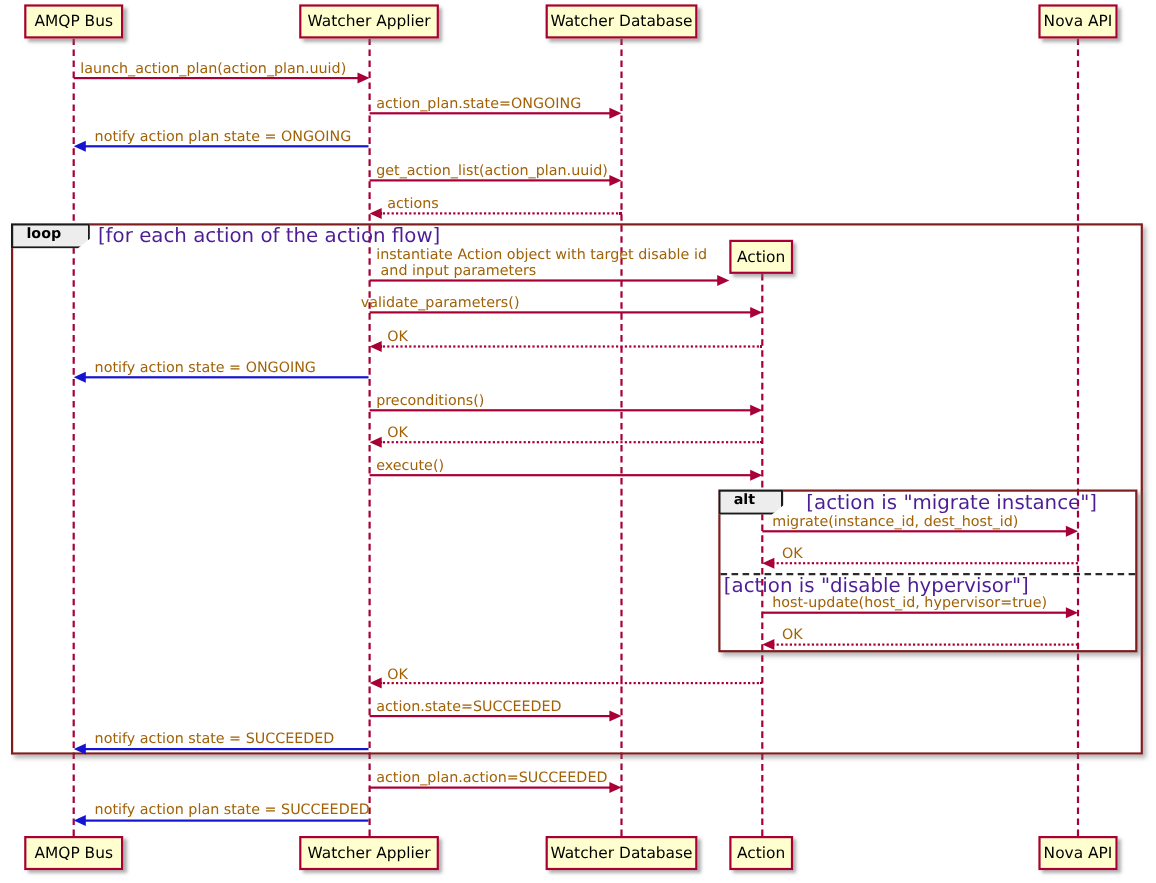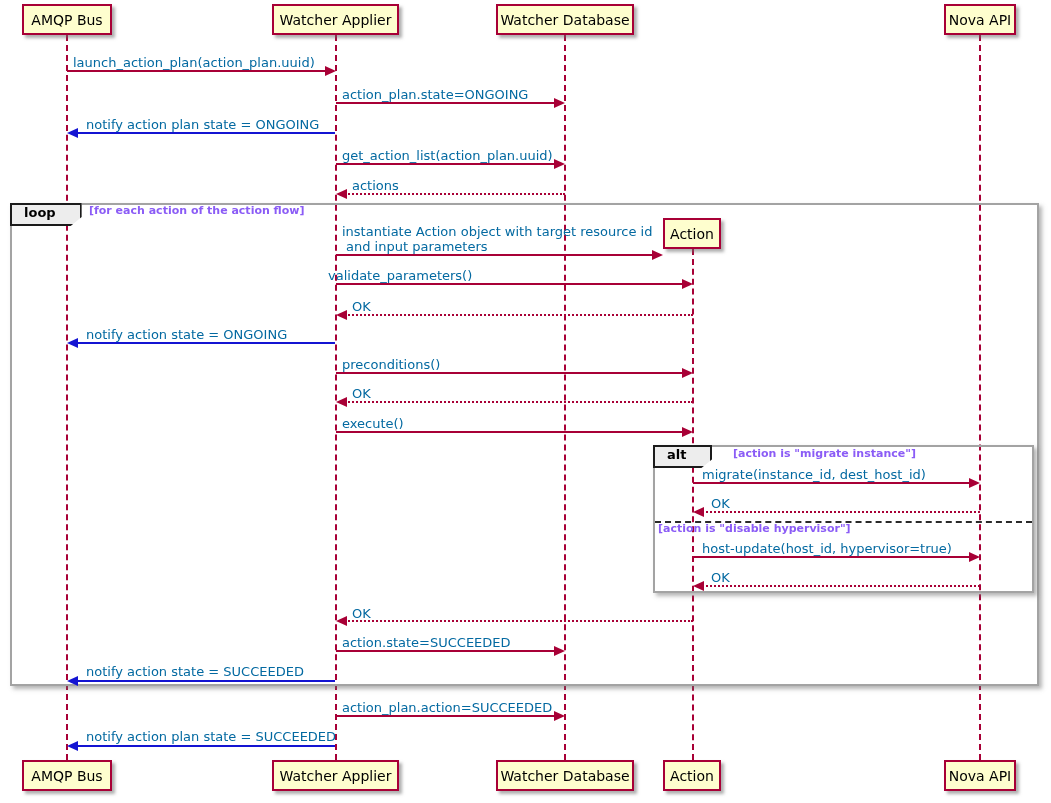--- a/index.html
+++ b/index.html
@@ -18,31 +18,31 @@
   .lifeline{position:absolute;width:0;border-left:2px dashed #A80036;z-index:1;}
   
   .line{position:absolute;height:0;border-top:2px solid #A80036;z-index:4;}
   .line.dotted{border-top-style:dotted;}
   .line.blue{border-top-color:#1414D2;}
   .head{position:absolute;width:0;height:0;border-top:5px solid transparent;border-bottom:5px solid transparent;z-index:4;}
   .head.right{border-left:11px solid #A80036;}
   .head.left{border-right:11px solid #A80036;}
   .head.blue.left{border-right-color:#1414D2;}
   
-  .mlabel{position:absolute;font-size:13px;color:#0369a1;white-space:nowrap;z-index:5;}
+  .mlabel{position:absolute;font-size:13px;color:#a16207;white-space:nowrap;z-index:5;}
   
-  .frame{position:absolute;border:2px solid #a3a3a3;background:transparent;
+  .frame{position:absolute;border:2px solid #7f1d1d;background:transparent;
          box-shadow:3px 3px 4px rgba(110,110,110,.5);box-sizing:border-box;z-index:2;}
   .frame-label{
     position:absolute;left:-2px;top:-2px;background:#EDEDED;border:2px solid #1B1B1B;
     font-weight:bold;font-size:13px;color:#000;padding:0 24px 3px 12px;line-height:16px;
     clip-path:polygon(0 0,100% 0,100% calc(100% - 9px),calc(100% - 11px) 100%,0 100%);
     box-sizing:border-box;z-index:3;
   }
-  .guard{position:absolute;font-weight:bold;font-size:11px;color:#8b5cf6;white-space:nowrap;z-index:5;}
+  .guard{position:absolute;font-weight:normal;font-size:18px;color:#4c1d95;white-space:nowrap;z-index:5;}
   .divider{position:absolute;height:0;border-top:2px dashed #2a2a2a;z-index:3;}
 </style>
 </head>
 <body>
 
 <div id="canvas">
 
   <div class="lifeline" style="left:66px;top:35px;height:725px"></div>
   <div class="lifeline" style="left:335px;top:35px;height:725px"></div>
   <div class="lifeline" style="left:564px;top:35px;height:725px"></div>
@@ -74,21 +74,21 @@
   <div class="head blue left" style="left:67px;top:128px"></div>
 
   <div class="mlabel" style="left:342px;top:148px">get_action_list(action_plan.uuid)</div>
   <div class="line" style="left:336px;top:163px;width:220px"></div>
   <div class="head right" style="left:554px;top:159px"></div>
 
   <div class="mlabel" style="left:352px;top:178px">actions</div>
   <div class="line dotted" style="left:345px;top:193px;width:220px"></div>
   <div class="head left" style="left:336px;top:189px"></div>
 
-  <div class="mlabel" style="left:342px;top:224px">instantiate Action object with target resource id</div>
+  <div class="mlabel" style="left:342px;top:224px">instantiate Action object with target disable id</div>
   <div class="mlabel" style="left:346px;top:239px">and input parameters</div>
   <div class="line" style="left:336px;top:254px;width:318px"></div>
   <div class="head right" style="left:652px;top:250px"></div>
 
   <div class="pbox" style="left:663px;top:218px;width:58px;height:31px">Action</div>
 
   <div class="mlabel" style="left:328px;top:268px">validate_parameters()</div>
   <div class="line" style="left:336px;top:283px;width:348px"></div>
   <div class="head right" style="left:682px;top:279px"></div>
 

